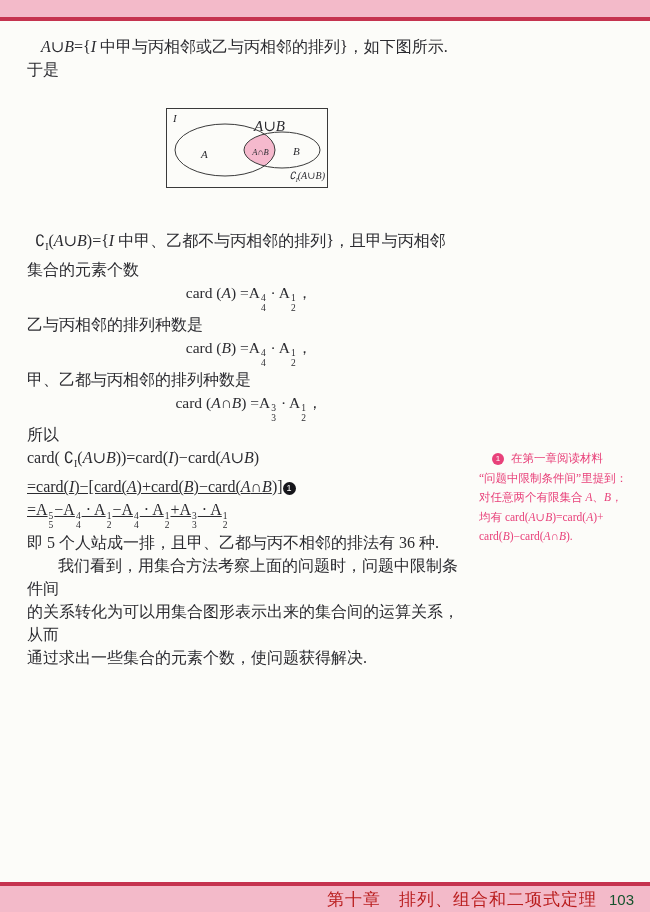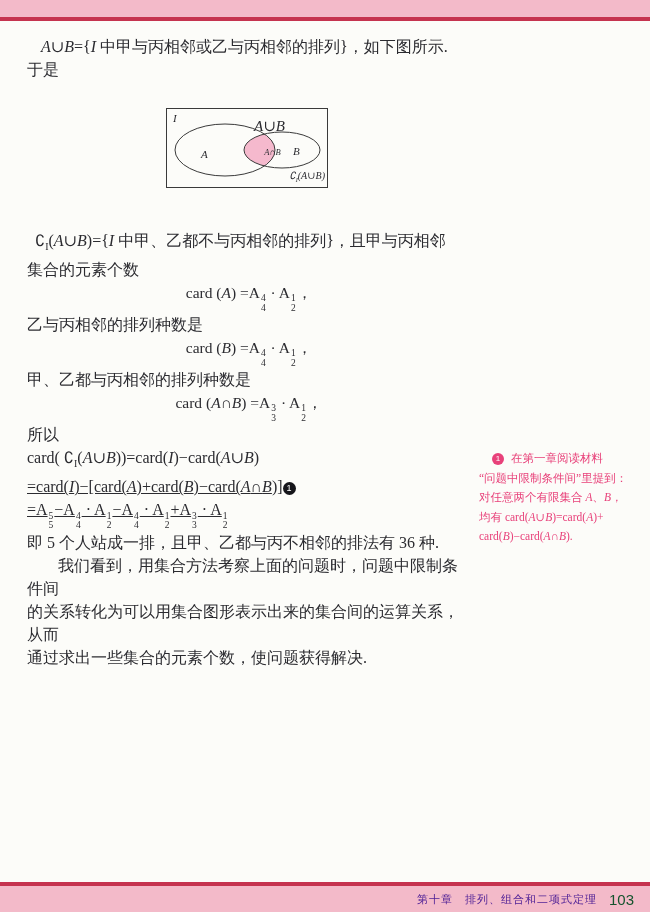--- a/index.html
+++ b/index.html
@@ -11,21 +11,21 @@
   }
   
   .band{width:100%;}
   .top-band{height:17px;background:#f3bac9;}
   .rule{height:4px;background:#c5334f;}
   .footer{position:absolute;left:0;right:0;bottom:0;}
   .footer-band{
     height:26px;background:#f3bac9;display:flex;align-items:center;
     justify-content:flex-end;padding-right:16px;gap:12px;box-sizing:border-box;
   }
-  .footer-chapter{color:#4c1d95;font-size:11px;letter-spacing:1px;}
+  .footer-chapter{color:#b91c1c;font-size:17px;letter-spacing:1px;}
   .footer-page{color:#14532d;font-size:15px;font-family:"Liberation Sans","DejaVu Sans",sans-serif;}
 
   
   .main{
     position:absolute;left:27px;top:21px;width:444px;
     font-size:16px;line-height:23px;
   }
   .main p{margin:0;}
   .indent-sm{text-indent:14px;}
   .indent-xs{text-indent:8px;}
@@ -53,21 +53,21 @@
   }
   .marker.pink{background:#e8417a;width:12px;height:12px;font-size:8px;}
 
   
   .venn{position:relative;width:162px;height:80px;margin:27px 0 41px 139px;}
   .venn svg{position:absolute;left:0;top:0;}
   .vlabel{position:absolute;font-style:italic;font-size:11px;line-height:1;white-space:nowrap;}
   .vl-universe{left:7px;top:5px;}
   .vl-union{left:88px;top:11px;font-size:15px;}
   .vl-a{left:35px;top:41px;}
-  .vl-inter{left:79px;top:40px;width:31px;text-align:center;font-size:8.5px;margin-left:12px;}
+  .vl-inter{left:79px;top:40px;width:31px;text-align:center;font-size:8.5px;}
   .vl-b{left:127px;top:38px;}
   .vl-comp{right:3px;top:63px;font-size:10px;}
 
   
   .margin-note{
     position:absolute;left:479px;top:449px;width:168px;
     font-size:11.5px;line-height:19.5px;color:#e8417a;
   }
   .margin-note p{margin:0;}
   .mn-first{padding-left:13px;display:flex;align-items:center;gap:7px;}

